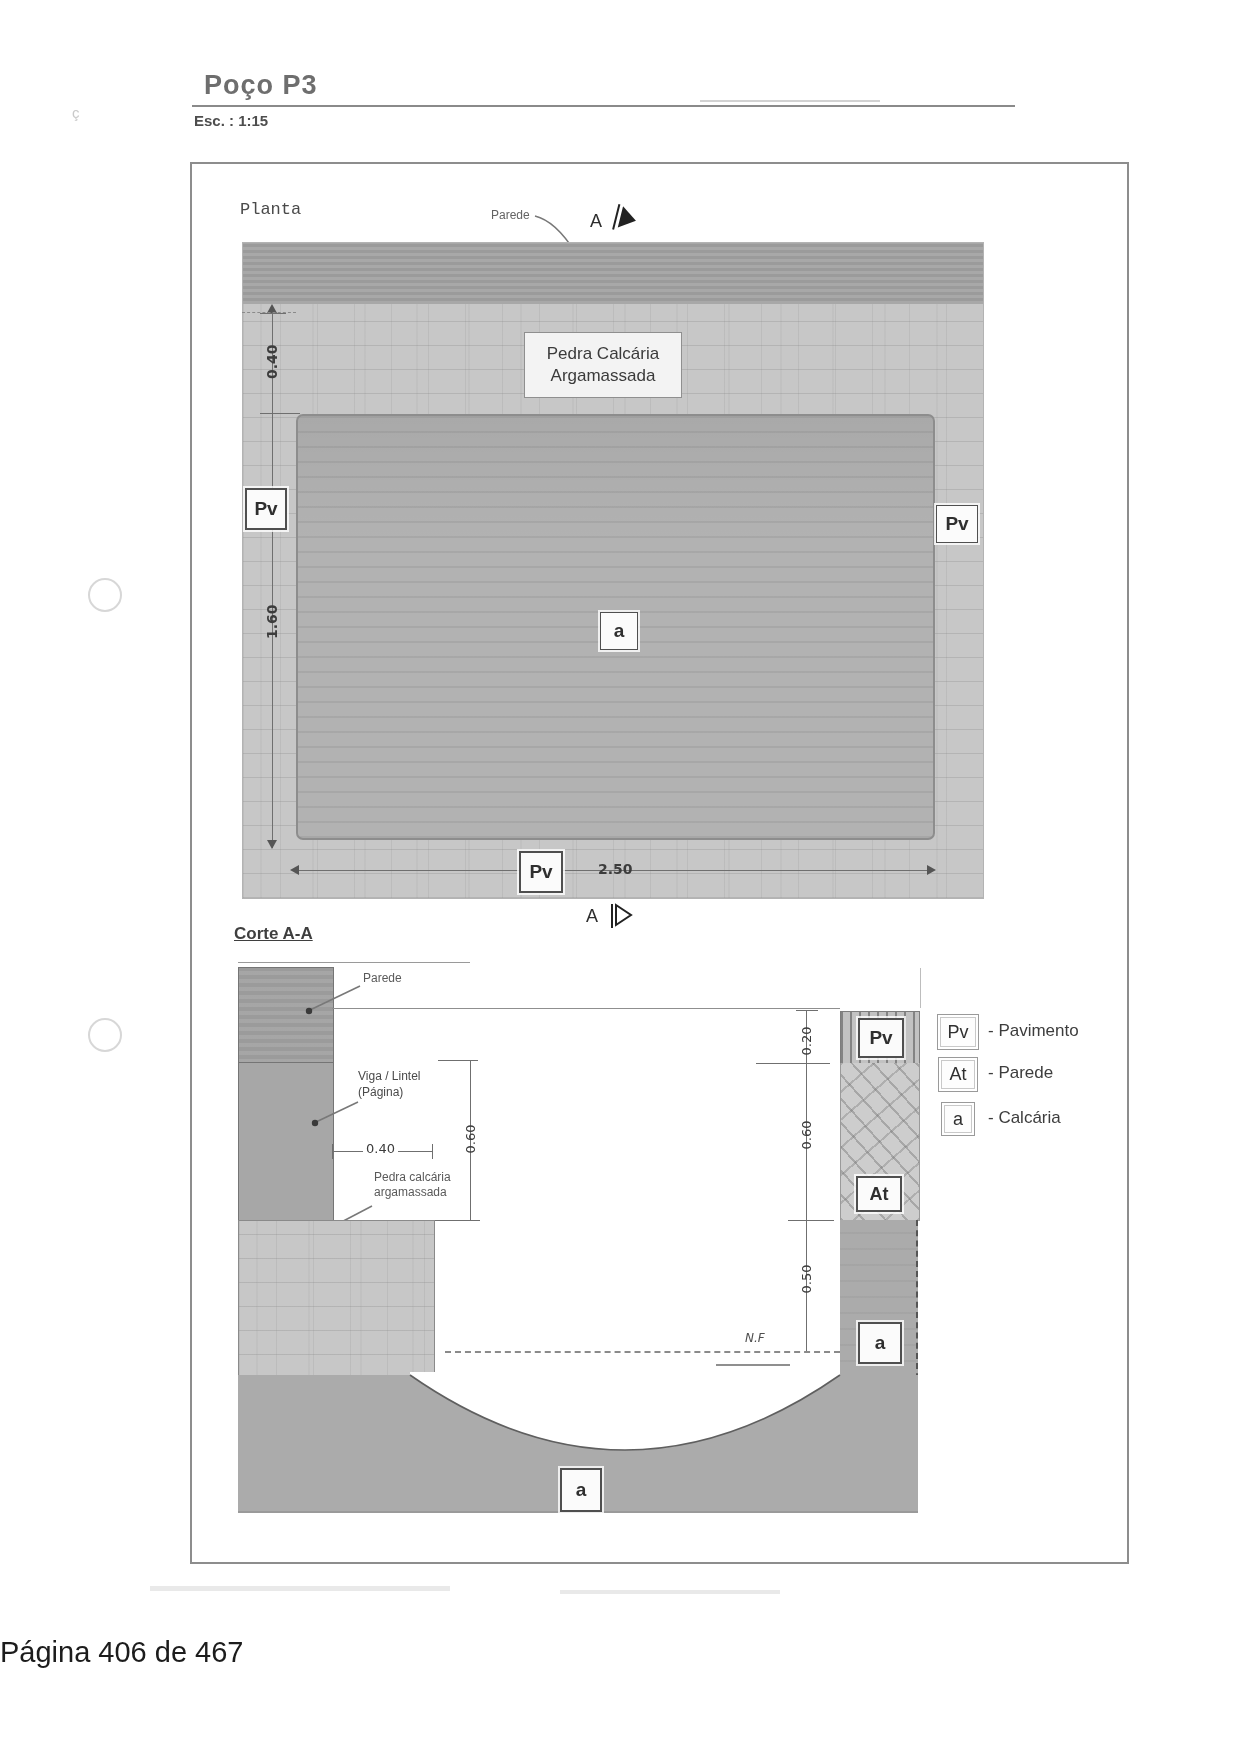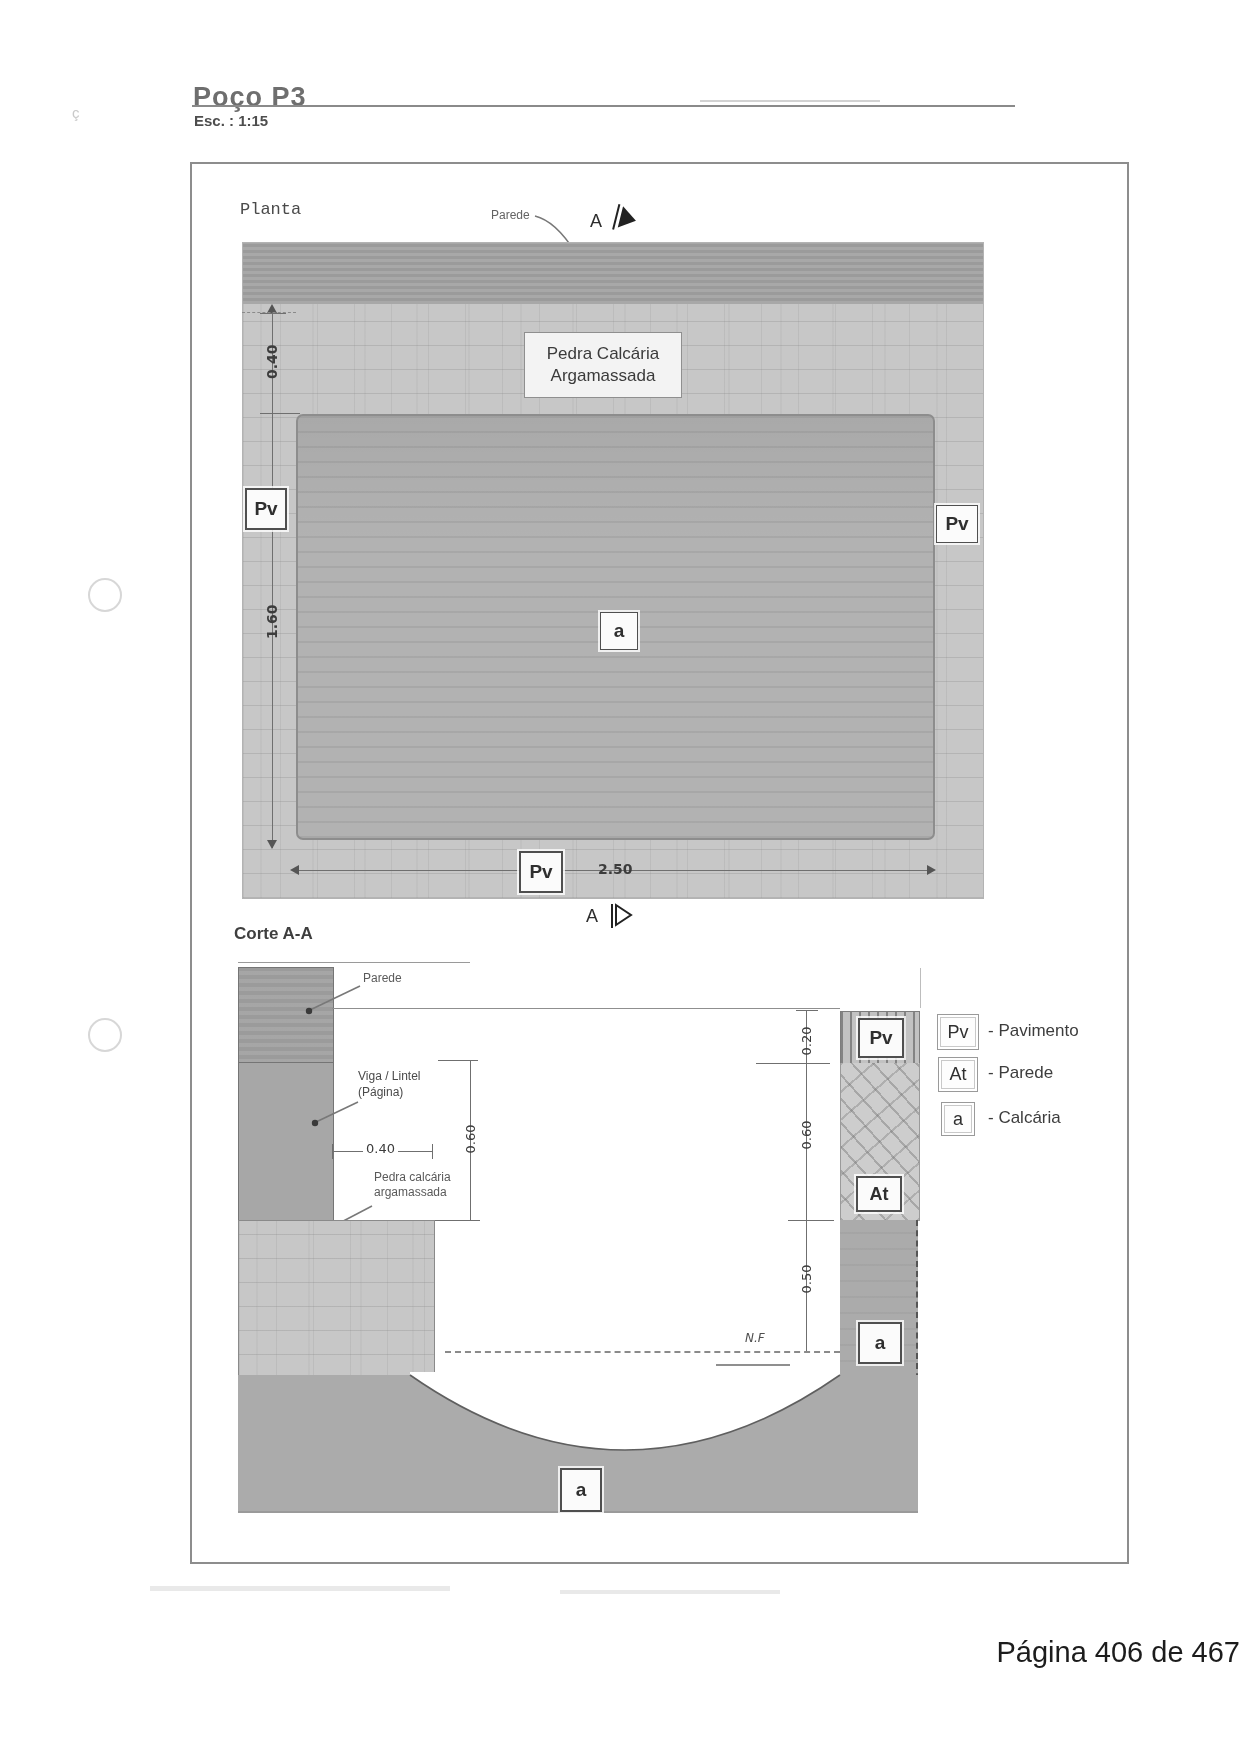--- a/index.html
+++ b/index.html
@@ -67,21 +67,21 @@
 <body>
 
 <div class="page">
 
   <div class="ring-hole" style="left:88px;top:578px;"></div>
   <div class="ring-hole" style="left:88px;top:1018px;"></div>
   <div class="smudge" style="left:150px;top:1586px;width:300px;height:5px;"></div>
   <div class="smudge" style="left:560px;top:1590px;width:220px;height:4px;"></div>
   <div class="abs" style="left:72px;top:104px;color:#c9c9c9;font-size:15px;">ç</div>
 
-  <div class="abs" style="left:193px;top:70px;font-size:27px;font-weight:bold;color:#6e6e6e;letter-spacing:1px;margin-top:12px;">Poço P3</div>
+  <div class="abs" style="left:204px;top:70px;font-size:27px;font-weight:bold;color:#6e6e6e;letter-spacing:1px;">Poço P3</div>
   <div class="abs" style="left:192px;top:105px;width:823px;height:2px;background:#8a8a8a;"></div>
   <div class="abs" style="left:700px;top:100px;width:180px;height:2px;background:#d2d2d2;"></div>
   <div class="abs" style="left:194px;top:112px;font-size:15px;font-weight:bold;color:#4e4e4e;">Esc. : 1:15</div>
 
   <div class="frame"></div>
 
   <div class="abs lbl" style="left:240px;top:200px;font-size:17px;font-family:Liberation Mono, monospace;">Planta</div>
 
   <div class="abs lbl" style="left:491px;top:208px;font-size:12px;color:#636363;">Parede</div>
   <svg class="abs" style="left:533px;top:212px;" width="50" height="48" viewBox="0 0 50 48">
@@ -133,21 +133,21 @@
     <span>Pv</span>
   </div>
   <div class="abs dimtext" style="left:598px;top:861px;font-size:14px;font-weight:bold;">2.50</div>
 
   <div class="abs lbl" style="left:586px;top:906px;font-size:18px;color:#2e2e2e;">A</div>
   <svg class="abs" style="left:608px;top:902px;" width="26" height="28" viewBox="0 0 26 28">
     <line x1="4" y1="2" x2="4" y2="26" stroke="#222" stroke-width="2"></line>
     <polygon points="8,3 23,13 8,23" fill="#ffffff" stroke="#222" stroke-width="2"></polygon>
   </svg>
 
-  <div class="abs lbl" style="left:234px;top:924px;font-size:17px;font-weight:bold;color:#3f3f3f;">Corte A-A</div>
+  <div class="abs lbl" style="left:234px;top:924px;font-size:17px;font-weight:bold;color:#3f3f3f;text-decoration:underline;">Corte A-A</div>
 
   <div class="hline" style="left:238px;top:962px;width:232px;background:#9a9a9a;"></div>
   <div class="wallblk" style="left:238px;top:967px;width:94px;height:95px;"></div>
   <div class="wallblk" style="left:238px;top:1062px;width:94px;height:158px;background:#a7a7a7;"></div>
 
   <div class="abs lbl" style="left:363px;top:971px;font-size:12px;color:#5a5a5a;">Parede</div>
   <svg class="abs" style="left:302px;top:982px;" width="62" height="36" viewBox="0 0 62 36">
     <path class="leader-line" d="M58,4 L8,28"></path>
     <circle class="leader-dot" cx="7" cy="29" r="3.2"></circle>
   </svg>
@@ -237,15 +237,15 @@
   <div class="legbox" style="left:938px;top:1057px;width:38px;height:33px;font-size:18px;">
     <span>At</span>
   </div>
   <div class="abs" style="left:988px;top:1063px;font-size:17px;color:#3d3d3d;">- Parede</div>
 
   <div class="legbox" style="left:941px;top:1102px;width:32px;height:32px;font-size:18px;">
     <span>a</span>
   </div>
   <div class="abs" style="left:988px;top:1108px;font-size:17px;color:#3d3d3d;">- Calcária</div>
 
-  <div class="abs" style="left:0;top:1636px;width:1240px;text-align:right;font-size:29px;color:#1c1c1c;">Página 406 de 467</div>
+  <div class="abs" style="left:0;top:1636px;width:1240px;text-align:left;font-size:29px;color:#1c1c1c;">Página 406 de 467</div>
 
 </div>
 
 </body></html>

